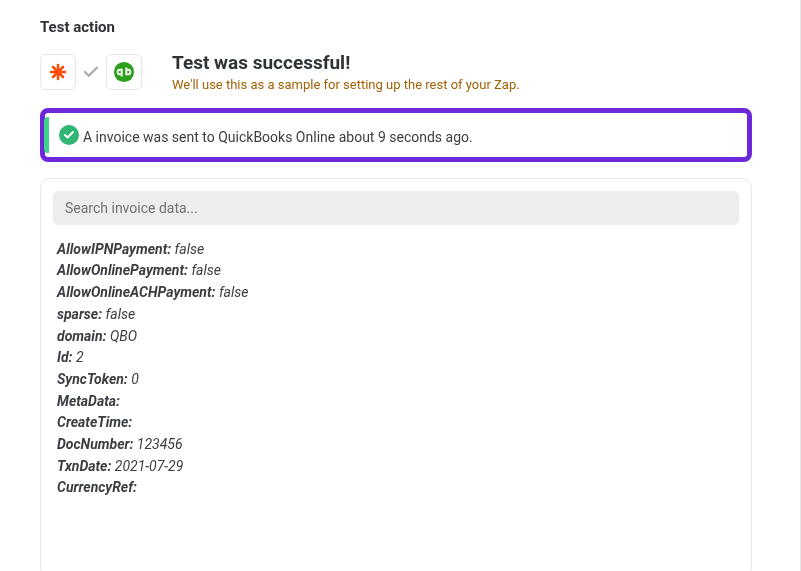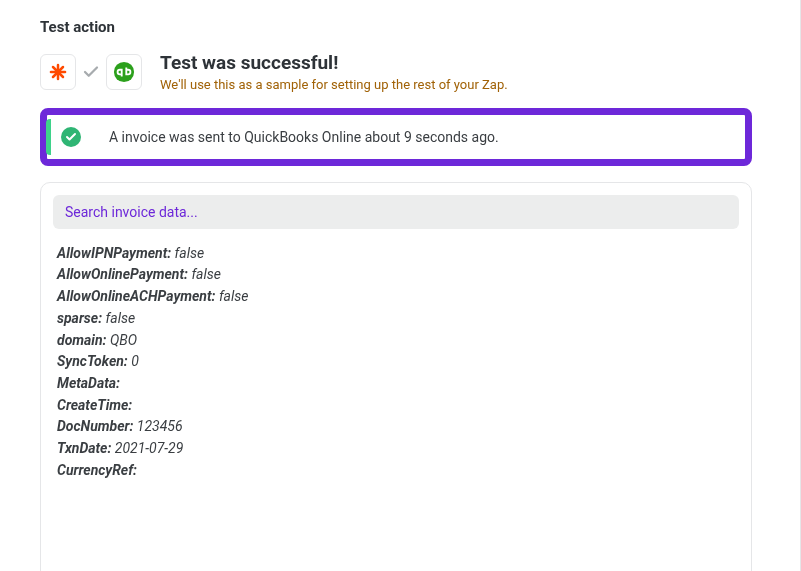--- a/index.html
+++ b/index.html
@@ -36,40 +36,40 @@
       background: #fff;
     }
     .connector-check {
       width: 26px;
       display: flex;
       align-items: center;
       justify-content: center;
       color: #a7abae;
     }
     .header-text {
-      margin-left: 16px;
+      margin-left: 28px;
     }
     .header-title {
       font-size: 19px;
       font-weight: 700;
       color: #2e3338;
       line-height: 1.2;
     }
     .header-sub {
       font-size: 13px;
       color: #a16207;
       margin-top: 2px;
     }
     .alert {
       display: flex;
-      align-items: center;
-      border: 7px solid #6d28d9;
+      align-items: flex-end;
+      border: 5px solid #6d28d9;
       border-radius: 8px;
       padding: 12px 14px;
-      gap: 28px;
+      gap: 4px;
       position: relative;
       width: 712px;
       background: #fff;
       margin-bottom: 16px;
     }
     .alert::before {
       content: "";
       position: absolute;
       left: -1px;
       top: 4px;
@@ -95,21 +95,21 @@
     .results-panel {
       width: 712px;
       border: 1px solid #e5e6e8;
       border-radius: 10px;
       padding: 12px;
     }
     .search-box {
       background: #eceded;
       border-radius: 6px;
       padding: 9px 12px;
-      color: #6d28d9;
+      color: #737373;
       font-size: 14px;
       margin-bottom: 10px;
     }
     .data-scroll {
       height: 330px;
       overflow-y: scroll;
       padding: 4px 4px 4px 4px;
     }
     .data-scroll::-webkit-scrollbar {
       width: 14px;
@@ -192,20 +192,21 @@
 </div>
 
 <div class="results-panel">
   <div class="search-box">Search invoice data...</div>
   <div class="data-scroll" id="data-scroll">
       <div class="kv-row"><span class="kv-key">AllowIPNPayment:</span> <span class="kv-val">false</span></div>
       <div class="kv-row"><span class="kv-key">AllowOnlinePayment:</span> <span class="kv-val">false</span></div>
       <div class="kv-row"><span class="kv-key">AllowOnlineACHPayment:</span> <span class="kv-val">false</span></div>
       <div class="kv-row"><span class="kv-key">sparse:</span> <span class="kv-val">false</span></div>
       <div class="kv-row"><span class="kv-key">domain:</span> <span class="kv-val">QBO</span></div>
+      <div class="kv-row"><span class="kv-key">Id:</span> <span class="kv-val">2</span></div>
       <div class="kv-row"><span class="kv-key">SyncToken:</span> <span class="kv-val">0</span></div>
       <div class="kv-row"><span class="kv-key">MetaData:</span></div>
       <div class="kv-row"><span class="kv-key">CreateTime:</span></div>
       <div class="kv-row"><span class="kv-key">DocNumber:</span> <span class="kv-val">123456</span></div>
       <div class="kv-row"><span class="kv-key">TxnDate:</span> <span class="kv-val">2021-07-29</span></div>
       <div class="kv-row"><span class="kv-key">CurrencyRef:</span></div>
       <div class="kv-row indent-1"> </div>
     </div>
 </div>
 

